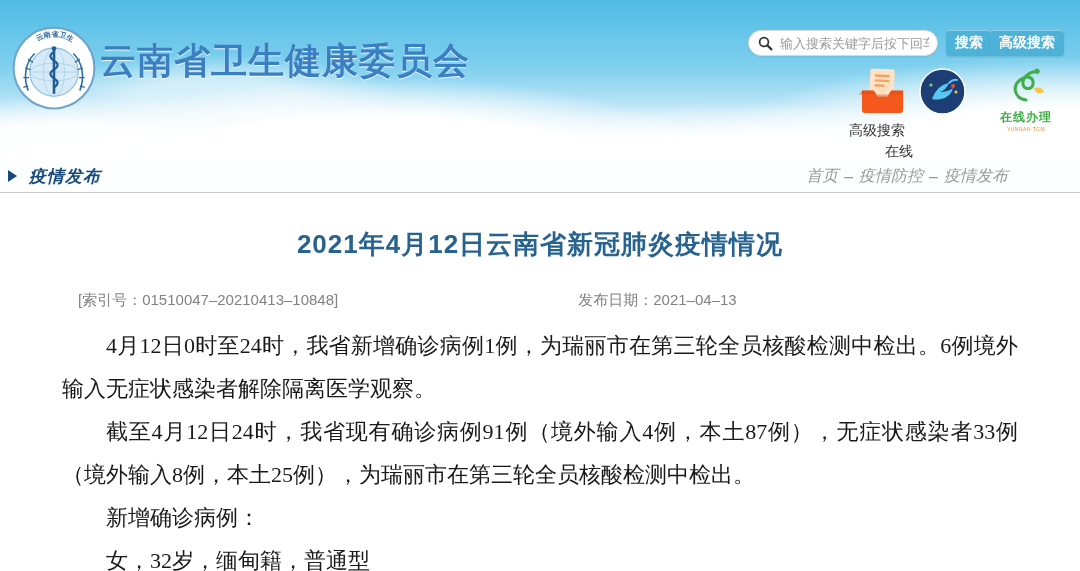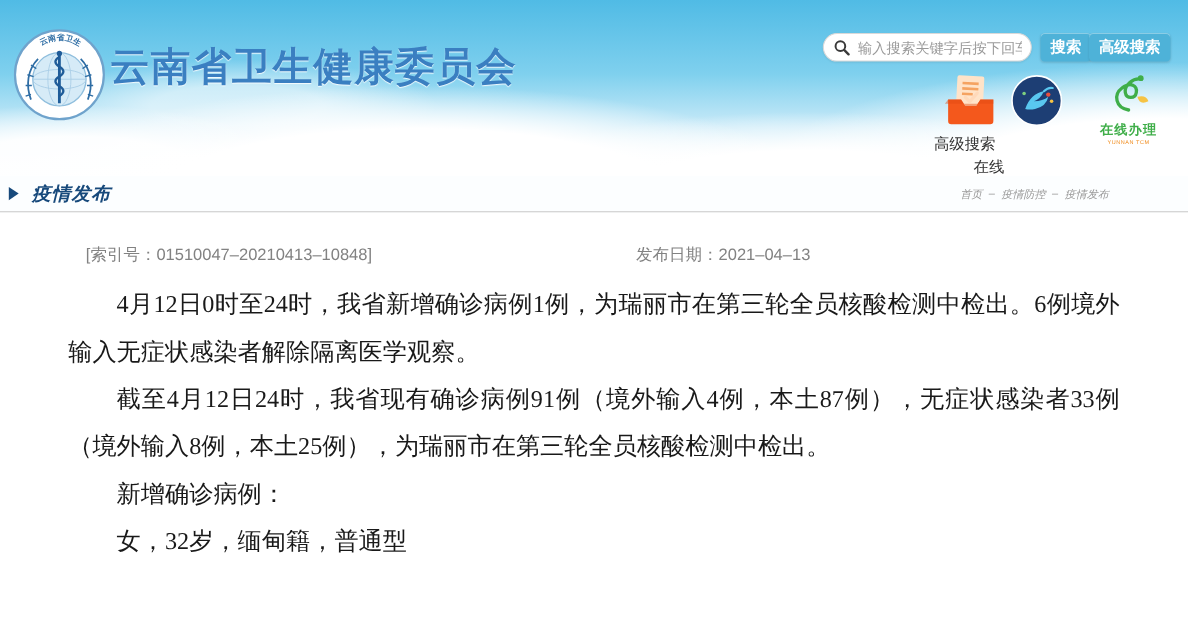--- a/index.html
+++ b/index.html
@@ -69,21 +69,21 @@
     display:flex;align-items:center;font-style:italic;
   }
   .section-left{display:flex;align-items:center;padding-left:8px;}
   .tri-icon{
     width:0;height:0;border-left:9px solid var(--nav-navy);
     border-top:6px solid transparent;border-bottom:6px solid transparent;margin-right:12px;
   }
   .section-title{font-size:17px;font-weight:bold;color:var(--nav-navy);letter-spacing:1px;}
   .breadcrumb{
     position:absolute;right:72px;top:0;height:33px;display:flex;align-items:center;
-    font-size:10px;color:var(--breadcrumb-gray);
+    font-size:16px;color:var(--breadcrumb-gray);
   }
   .breadcrumb a{color:var(--breadcrumb-gray);text-decoration:none;cursor:pointer;}
   .crumb-sep{margin:0 6px;}
   
   .content{margin:0 62px;}
   .article-title{
     margin:0;padding-top:34px;text-align:center;
     font-size:26px;font-weight:bold;color:var(--article-title-blue);letter-spacing:1px;
   }
   .meta-row{position:relative;margin-top:29px;height:20px;font-size:15px;color:var(--meta-gray);}
@@ -176,20 +176,21 @@
     <div class="breadcrumb">
       <a>首页</a>
       <span class="crumb-sep">–</span>
       <a>疫情防控</a>
       <span class="crumb-sep">–</span>
       <a>疫情发布</a>
     </div>
   </nav>
 
   <main class="content">
+    <h2 class="article-title">2021年4月12日云南省新冠肺炎疫情情况</h2>
 
     <div class="meta-row">
       <span class="meta-index">[索引号：01510047–20210413–10848]</span>
       <span class="meta-date">发布日期：2021–04–13</span>
     </div>
 
     <div class="article-body">
       <p>4月12日0时至24时，我省新增确诊病例1例，为瑞丽市在第三轮全员核酸检测中检出。6例境外输入无症状感染者解除隔离医学观察。</p>
       <p>截至4月12日24时，我省现有确诊病例91例（境外输入4例，本土87例），无症状感染者33例（境外输入8例，本土25例），为瑞丽市在第三轮全员核酸检测中检出。</p>
       <p>新增确诊病例：</p>

